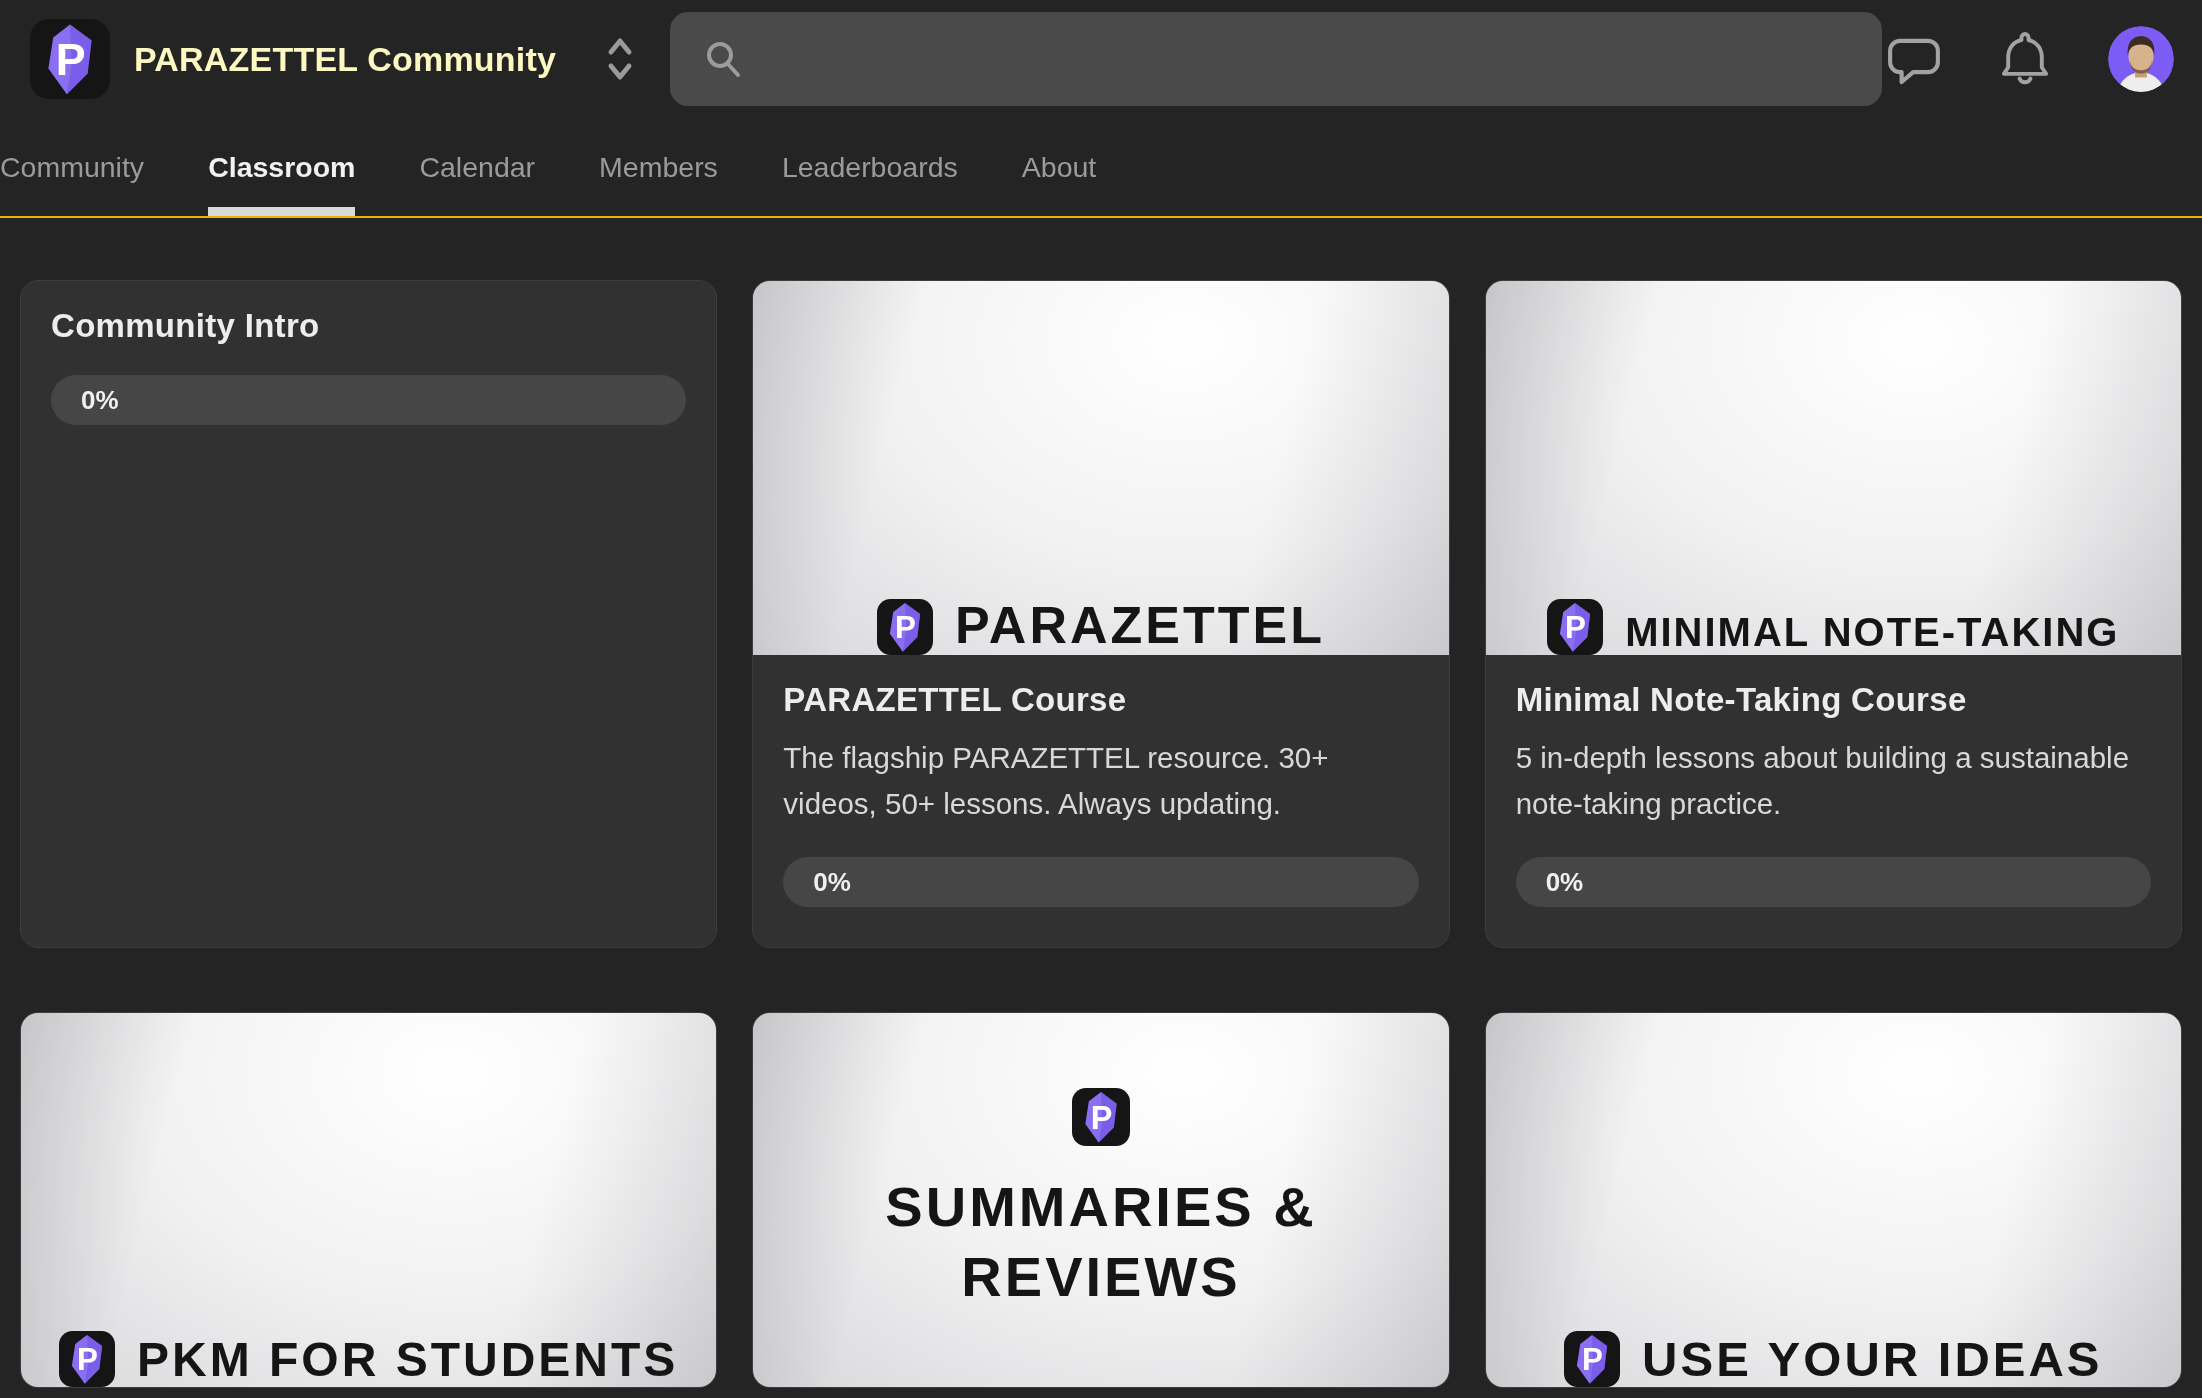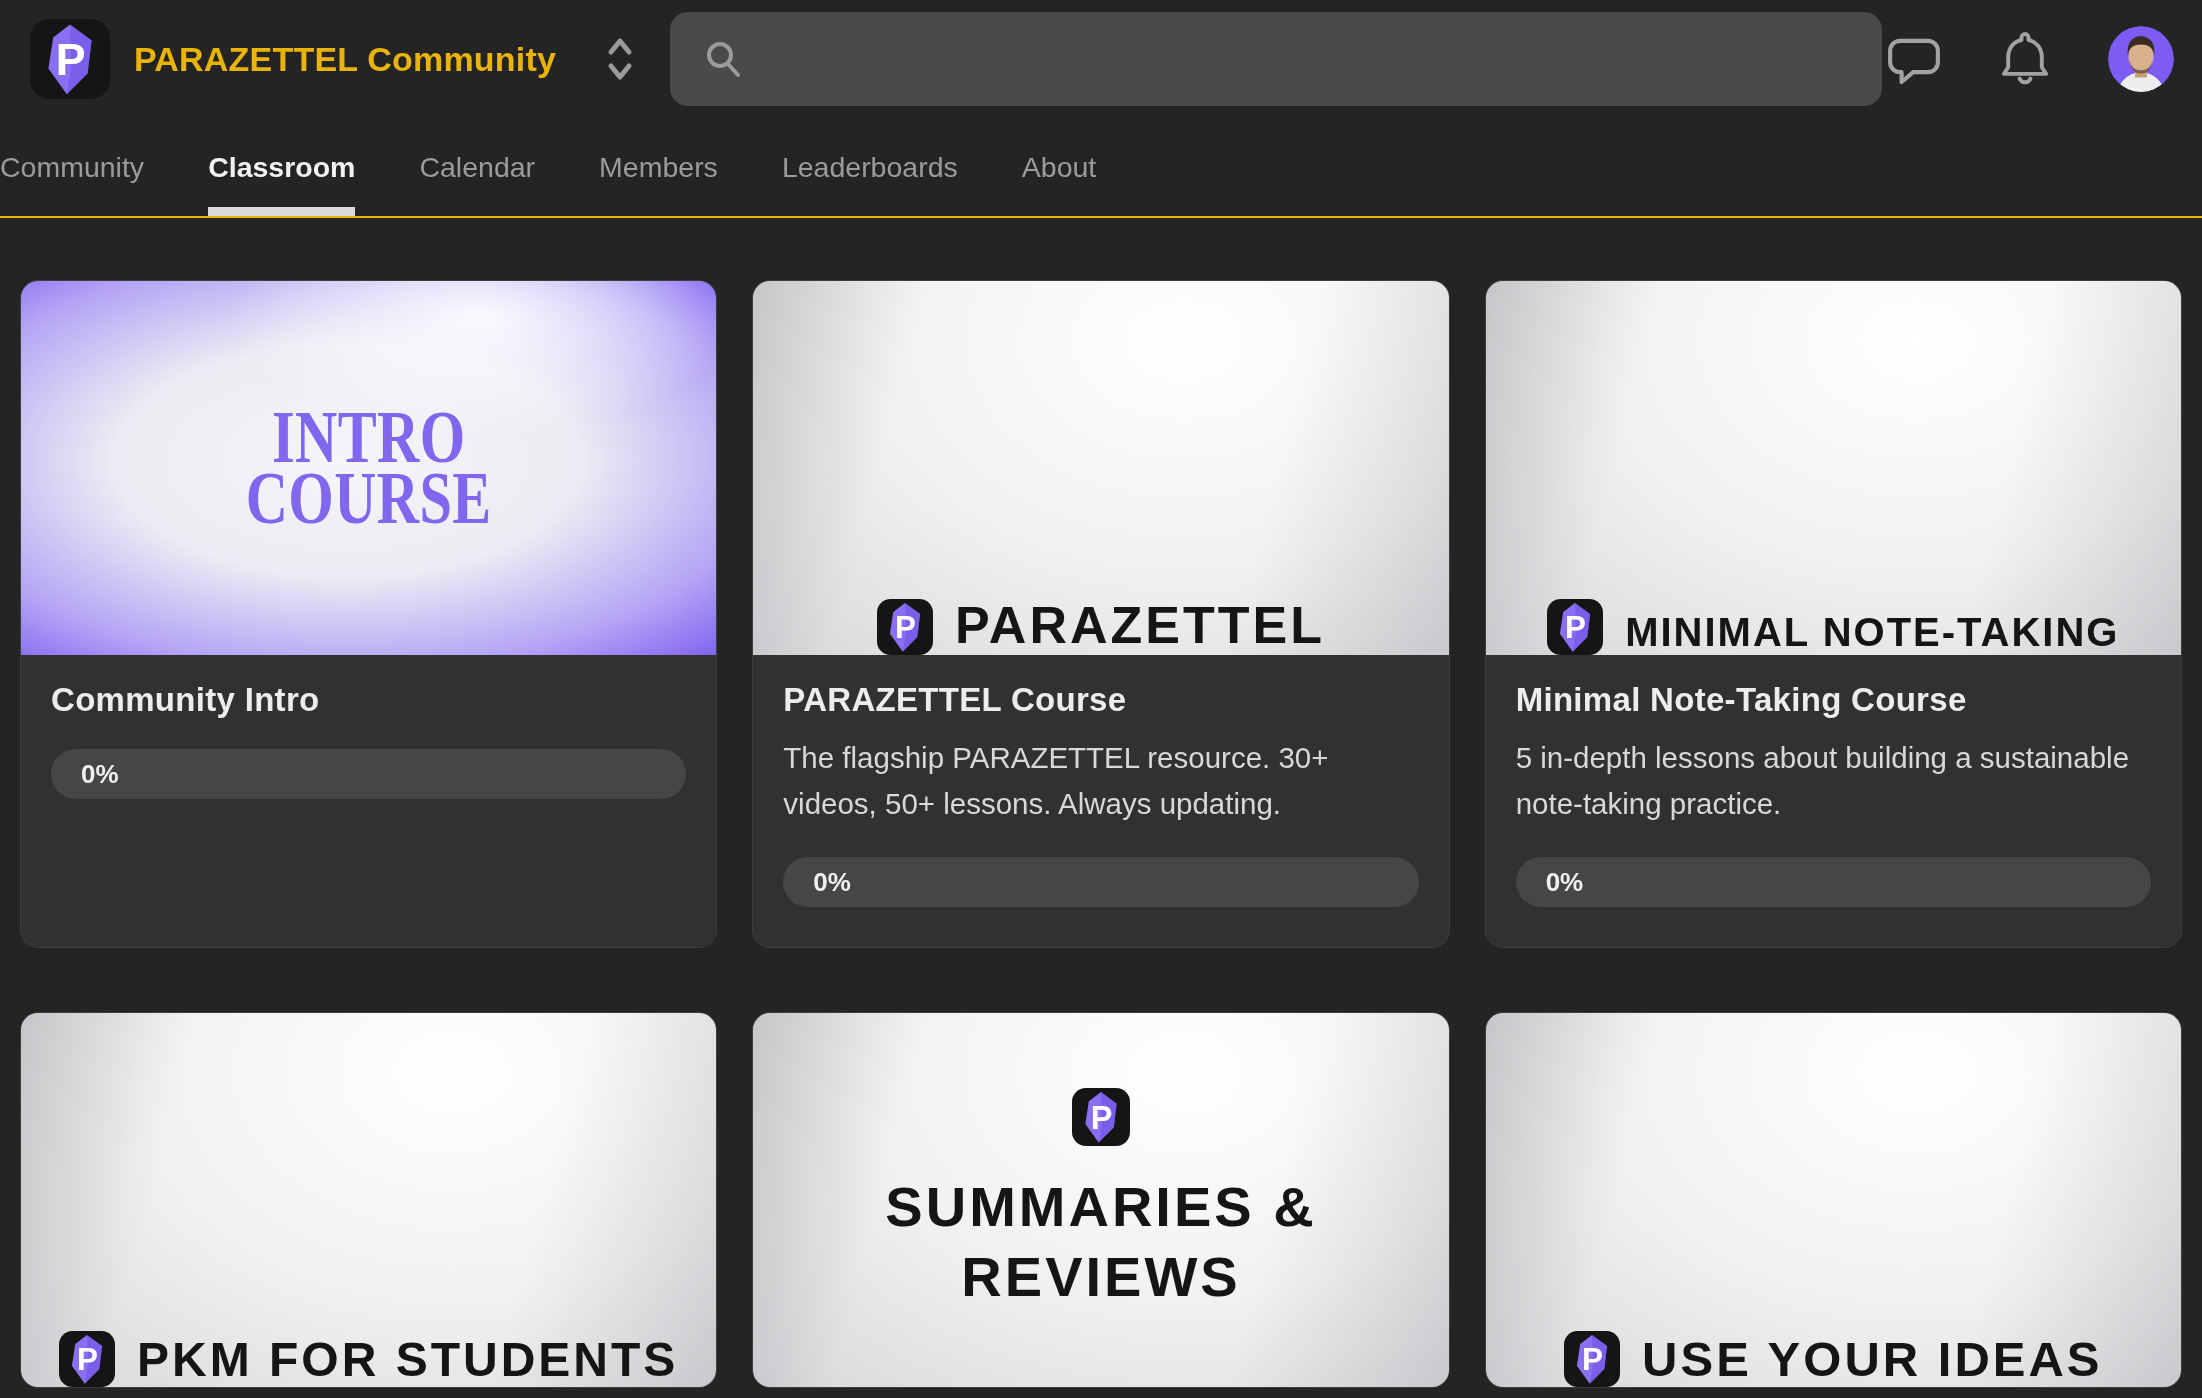--- a/index.html
+++ b/index.html
@@ -14,21 +14,21 @@
 
   
   .top-bar {
     height: 118px; display: flex; align-items: center;
     padding: 0 28px 0 30px;
   }
   .brand { display: flex; align-items: center; }
   .logo-chip { width: 80px; height: 80px; display: block; cursor: pointer; }
   .community-name {
     margin-left: 24px; font-size: 34px; font-weight: 600;
-    color: #eab308; letter-spacing: 0.2px; cursor: pointer; white-space: nowrap;
+    color: #fef9c3; letter-spacing: 0.2px; cursor: pointer; white-space: nowrap;
   }
   .switcher { margin-left: 50px; display: flex; align-items: center; cursor: pointer; }
 
   .search-bar {
     margin-left: 36px; width: 1212px; height: 94px;
     background: #4a4a4b; border-radius: 18px;
     display: flex; align-items: center; padding: 0 32px; cursor: text;
   }
   .search-input {
     margin-left: 26px; flex: 1; height: 60px;
@@ -191,26 +191,20 @@
   <div class="tab active">Classroom</div>
   <div class="tab">Calendar</div>
   <div class="tab">Members</div>
   <div class="tab">Leaderboards</div>
   <div class="tab">About</div>
 </nav>
 
 <main class="grid">
 
   <article class="card">
-    <div class="thumb thumb-intro">
-      <div class="intro-art">
-        <span class="line">INTRO</span>
-        <span class="line">COURSE</span>
-      </div>
-    </div>
     <div class="card-body">
       <h3 class="course-title">Community Intro</h3>
       <div class="progress">
         <span class="progress-label">0%</span>
       </div>
     </div>
   </article>
 
   <article class="card">
     <div class="thumb thumb-silver thumb-row">

